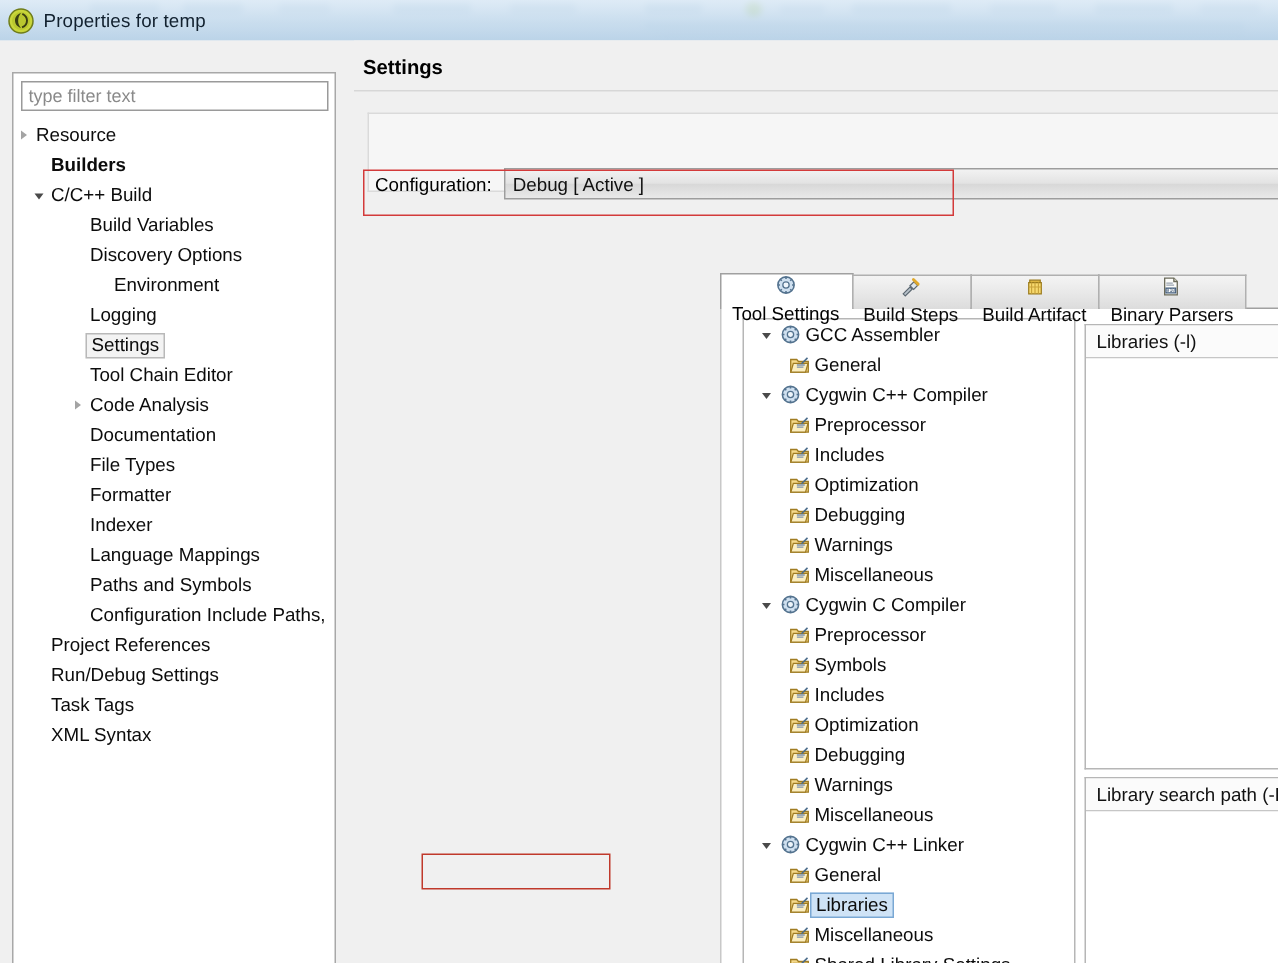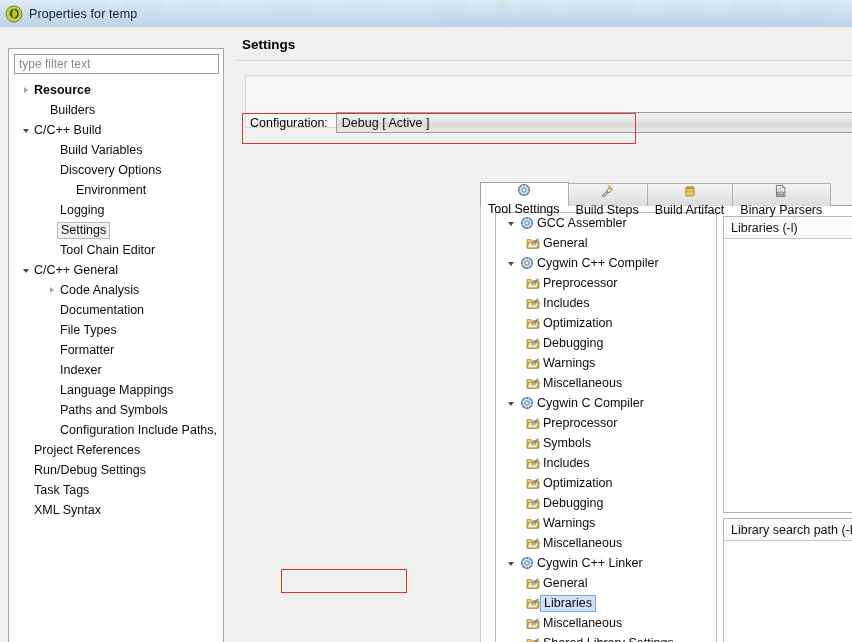--- a/index.html
+++ b/index.html
@@ -175,27 +175,27 @@
     </svg>
   </div>
   <div id="win-title">Properties for temp</div>
 </div>
 
 <div id="dialog">
 
   <div id="nav-panel">
     <input id="filter-box" type="text" placeholder="type filter text" style="">
     <div id="nav-tree">
-        <div class="nav-row" style="padding-left: 10px; font-weight: bold;">
+        <div class="nav-row" style="">
           <span class="twisty">
             <span class="tri-collapsed"></span>
           </span>
           <span class="nav-label">Resource</span>
         </div>
-        <div class="nav-row" style="padding-left: 26px;">
+        <div class="nav-row" style="padding-left: 10px; font-weight: bold;">
           <span class="twisty"></span>
           <span class="nav-label">Builders</span>
         </div>
         <div class="nav-row" style="padding-left: 10px;">
           <span class="twisty">
             <span class="tri-expanded"></span>
           </span>
           <span class="nav-label">C/C++ Build</span>
         </div>
         <div class="nav-row" style="padding-left: 36px;">
@@ -214,26 +214,20 @@
           <span class="twisty"></span>
           <span class="nav-label">Logging</span>
         </div>
         <div class="nav-row selected" style="padding-left: 36px;">
           <span class="twisty"></span>
           <span class="nav-label">Settings</span>
         </div>
         <div class="nav-row" style="padding-left: 36px;">
           <span class="twisty"></span>
           <span class="nav-label">Tool Chain Editor</span>
-        </div>
-        <div class="nav-row" style="padding-left: 10px;">
-          <span class="twisty">
-            <span class="tri-expanded"></span>
-          </span>
-          <span class="nav-label">C/C++ General</span>
         </div>
         <div class="nav-row" style="padding-left: 36px;">
           <span class="twisty">
             <span class="tri-collapsed"></span>
           </span>
           <span class="nav-label">Code Analysis</span>
         </div>
         <div class="nav-row" style="padding-left: 36px;">
           <span class="twisty"></span>
           <span class="nav-label">Documentation</span>

